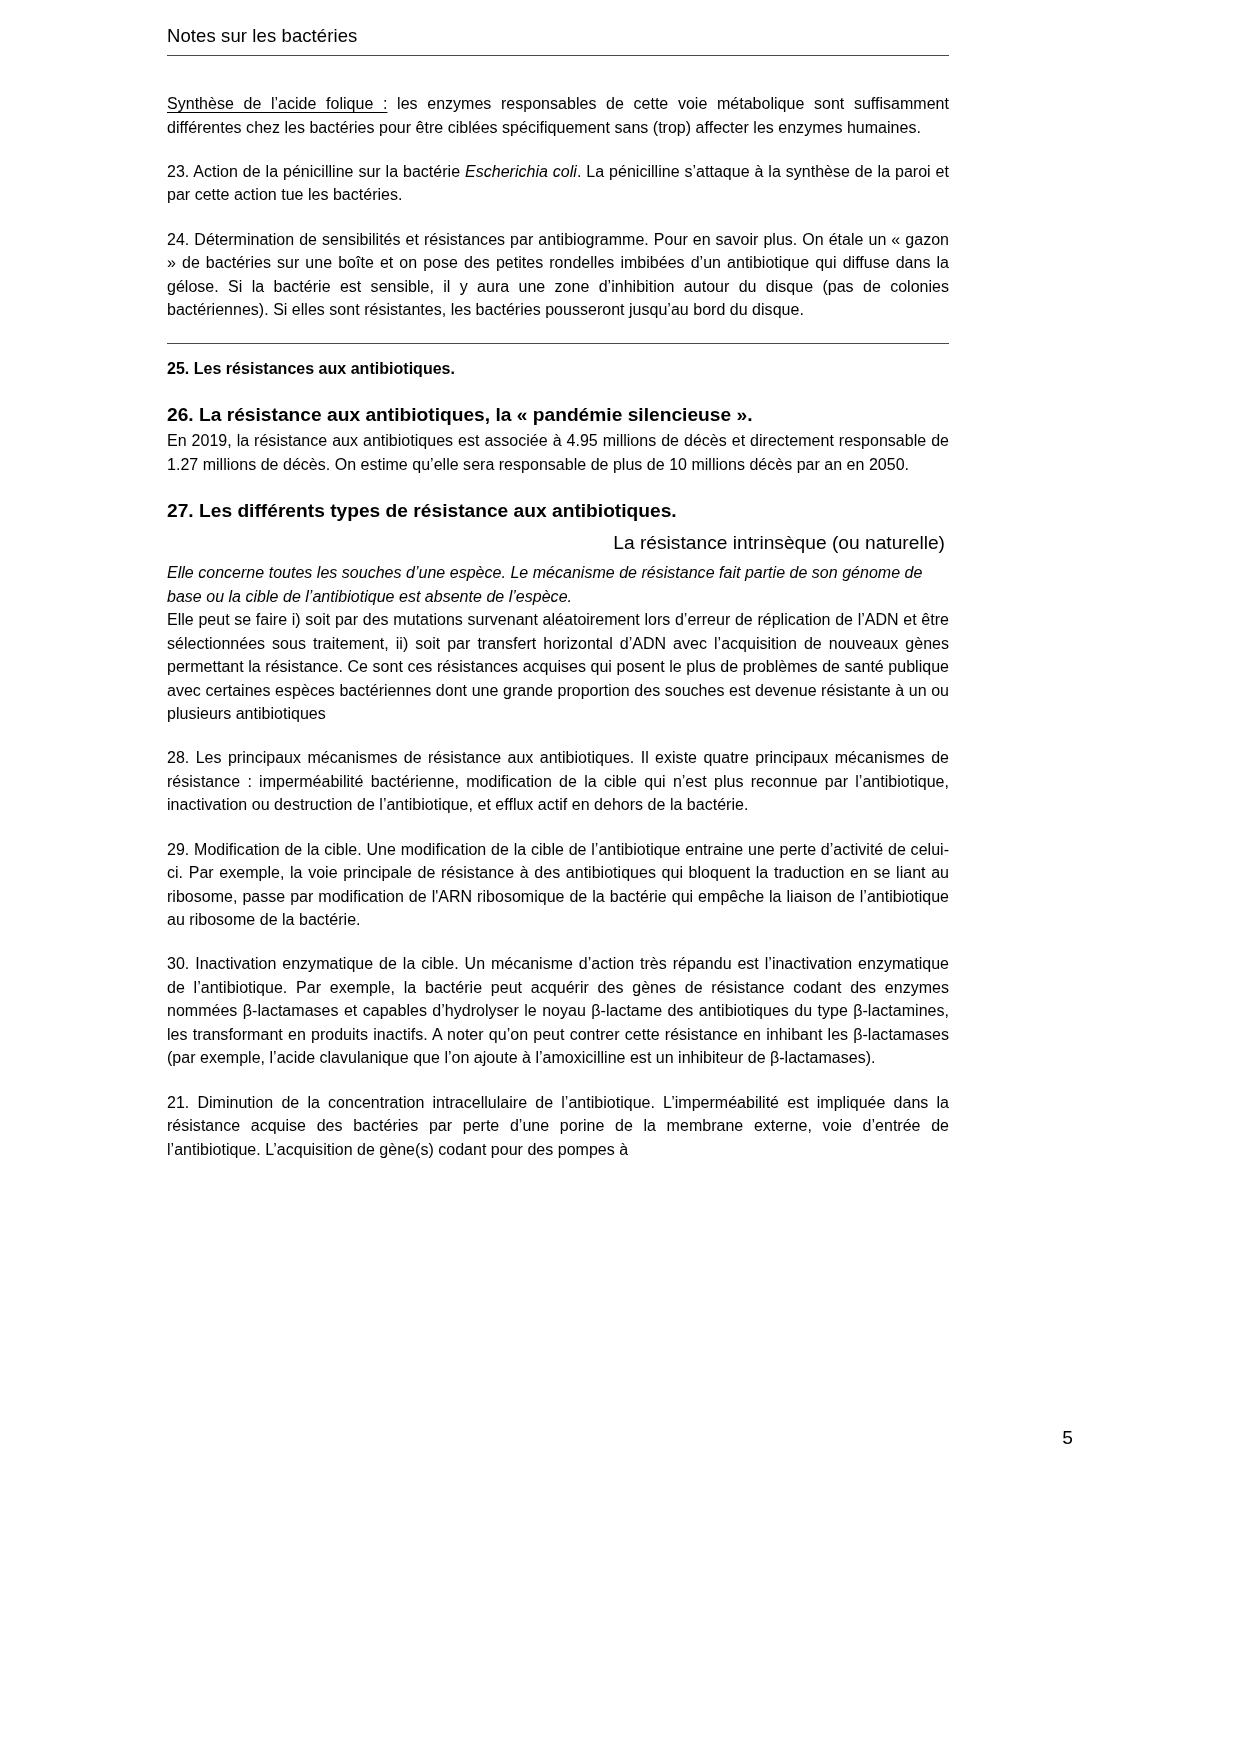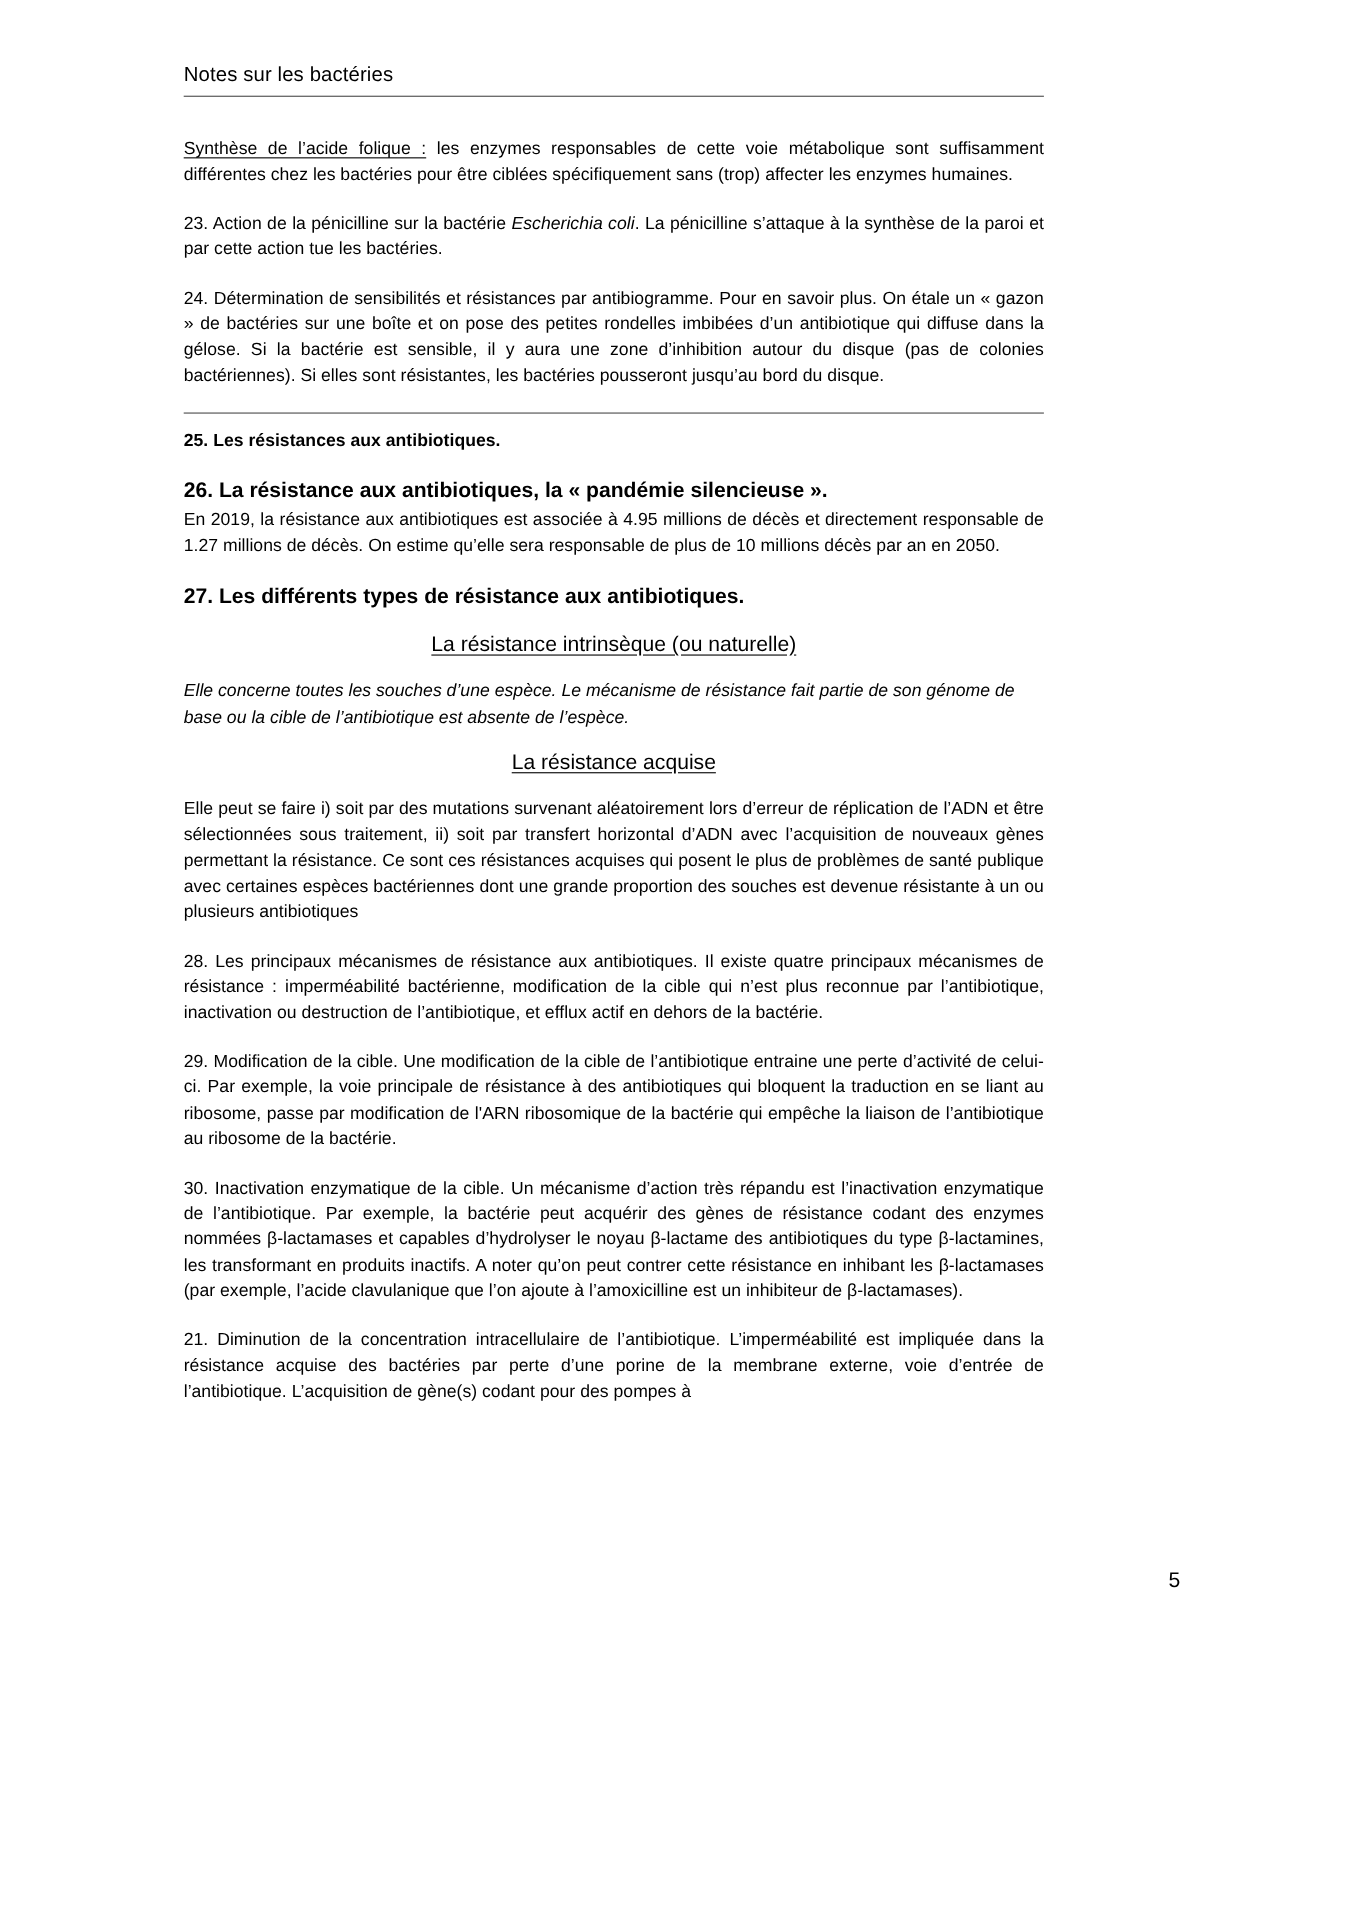--- a/index.html
+++ b/index.html
@@ -23,21 +23,21 @@
   }
   .content {
     position: absolute;
     left: 167px;
     top: 0;
     width: 782px;
   }
 
   
   .doc-header {
-    padding-top: 56px;
+    padding-top: 24px;
     font-size: 18.5px;
     line-height: 1.25;
     color: #000;
     letter-spacing: 0.1px;
   }
   .doc-header-rule {
     margin-top: 8px;
     border: 0;
     border-top: 1.3px solid #4a4a4a;
     width: 100%;
@@ -78,25 +78,24 @@
     color: #000000;
   }
   .heading-line {
     margin: 0;
     font-size: 19.2px;
     line-height: 1.465;
     font-weight: bold;
     text-align: left;
   }
   .sub-underline {
-    margin: 16px;
+    margin: 4px;
     font-size: 19.2px;
     line-height: 1.465;
-    text-align: center;
-    text-decoration: underline;
+    text-align: right;
     text-underline-offset: 2.5px;
   }
 
   
   hr.section-rule {
     border: 0;
     border-top: 1.3px solid #4a4a4a;
     width: 100%;
     margin: 0 0 13px 0;
   }
@@ -139,21 +138,20 @@
       <hr class="section-rule rule-gap-top">
 
       <p class="para heading-line" style="margin-bottom:21px;"><span>25. Les résistances aux antibiotiques.</span></p>
 
       <p class="heading-line"><span>26. La résistance aux antibiotiques, la « pandémie silencieuse ».</span></p>
       <p class="para"><span>En 2019, la résistance aux antibiotiques est associée à 4.95 millions de décès et directement responsable de 1.27 millions de décès. On estime qu’elle sera responsable de plus de 10 millions décès par an en 2050.</span></p>
 
       <p class="heading-line"><span>27. Les différents types de résistance aux antibiotiques.</span></p>
       <p class="sub-underline"><span>La résistance intrinsèque (ou naturelle)</span></p>
       <p class="para tight nojust"><span>Elle concerne toutes les souches d’une espèce. Le mécanisme de résistance fait partie de son génome de base ou la cible de l’antibiotique est absente de l’espèce.</span></p>
-      <p class="sub-underline"><span>La résistance acquise</span></p>
       <p class="para"><span>Elle peut se faire i) soit par des mutations survenant aléatoirement lors d’erreur de réplication de l’ADN et être sélectionnées sous traitement, ii) soit par transfert horizontal d’ADN avec l’acquisition de nouveaux gènes permettant la résistance. Ce sont ces résistances acquises qui posent le plus de problèmes de santé publique avec certaines espèces bactériennes dont une grande proportion des souches est devenue résistante à un ou plusieurs antibiotiques</span></p>
 
       <p class="para"><span class="bold">28. Les principaux mécanismes de résistance aux antibiotiques.</span><span> Il existe quatre principaux mécanismes de résistance : imperméabilité bactérienne, modification de la cible qui n’est plus reconnue par l’antibiotique, inactivation ou destruction de l’antibiotique, et efflux actif en dehors de la bactérie.</span></p>
 
       <p class="para"><span class="bold">29. Modification de la cible.</span><span> Une modification de la cible de l’antibiotique entraine une perte d’activité de celui-ci. Par exemple, la voie principale de résistance à des antibiotiques qui bloquent la traduction en se liant au ribosome, passe par modification de l'ARN ribosomique de la bactérie qui empêche la liaison de l’antibiotique au ribosome de la bactérie.</span></p>
 
       <p class="para"><span class="bold">30. Inactivation enzymatique de la cible.</span><span> Un mécanisme d’action très répandu est l’inactivation enzymatique de l’antibiotique. Par exemple, la bactérie peut acquérir des gènes de résistance codant des enzymes nommées β-lactamases et capables d’hydrolyser le noyau β-lactame des antibiotiques du type β-lactamines, les transformant en produits inactifs. A noter qu’on peut contrer cette résistance en inhibant les β-lactamases (par exemple, l’acide clavulanique que l’on ajoute à l’amoxicilline est un inhibiteur de β-lactamases).</span></p>
 
       <p class="para"><span class="bold">21. Diminution de la concentration intracellulaire de l’antibiotique.</span><span> L’imperméabilité est impliquée dans la résistance acquise des bactéries par perte d’une porine de la membrane externe, voie d’entrée de l’antibiotique. L’acquisition de gène(s) codant pour des pompes à</span></p>
 

